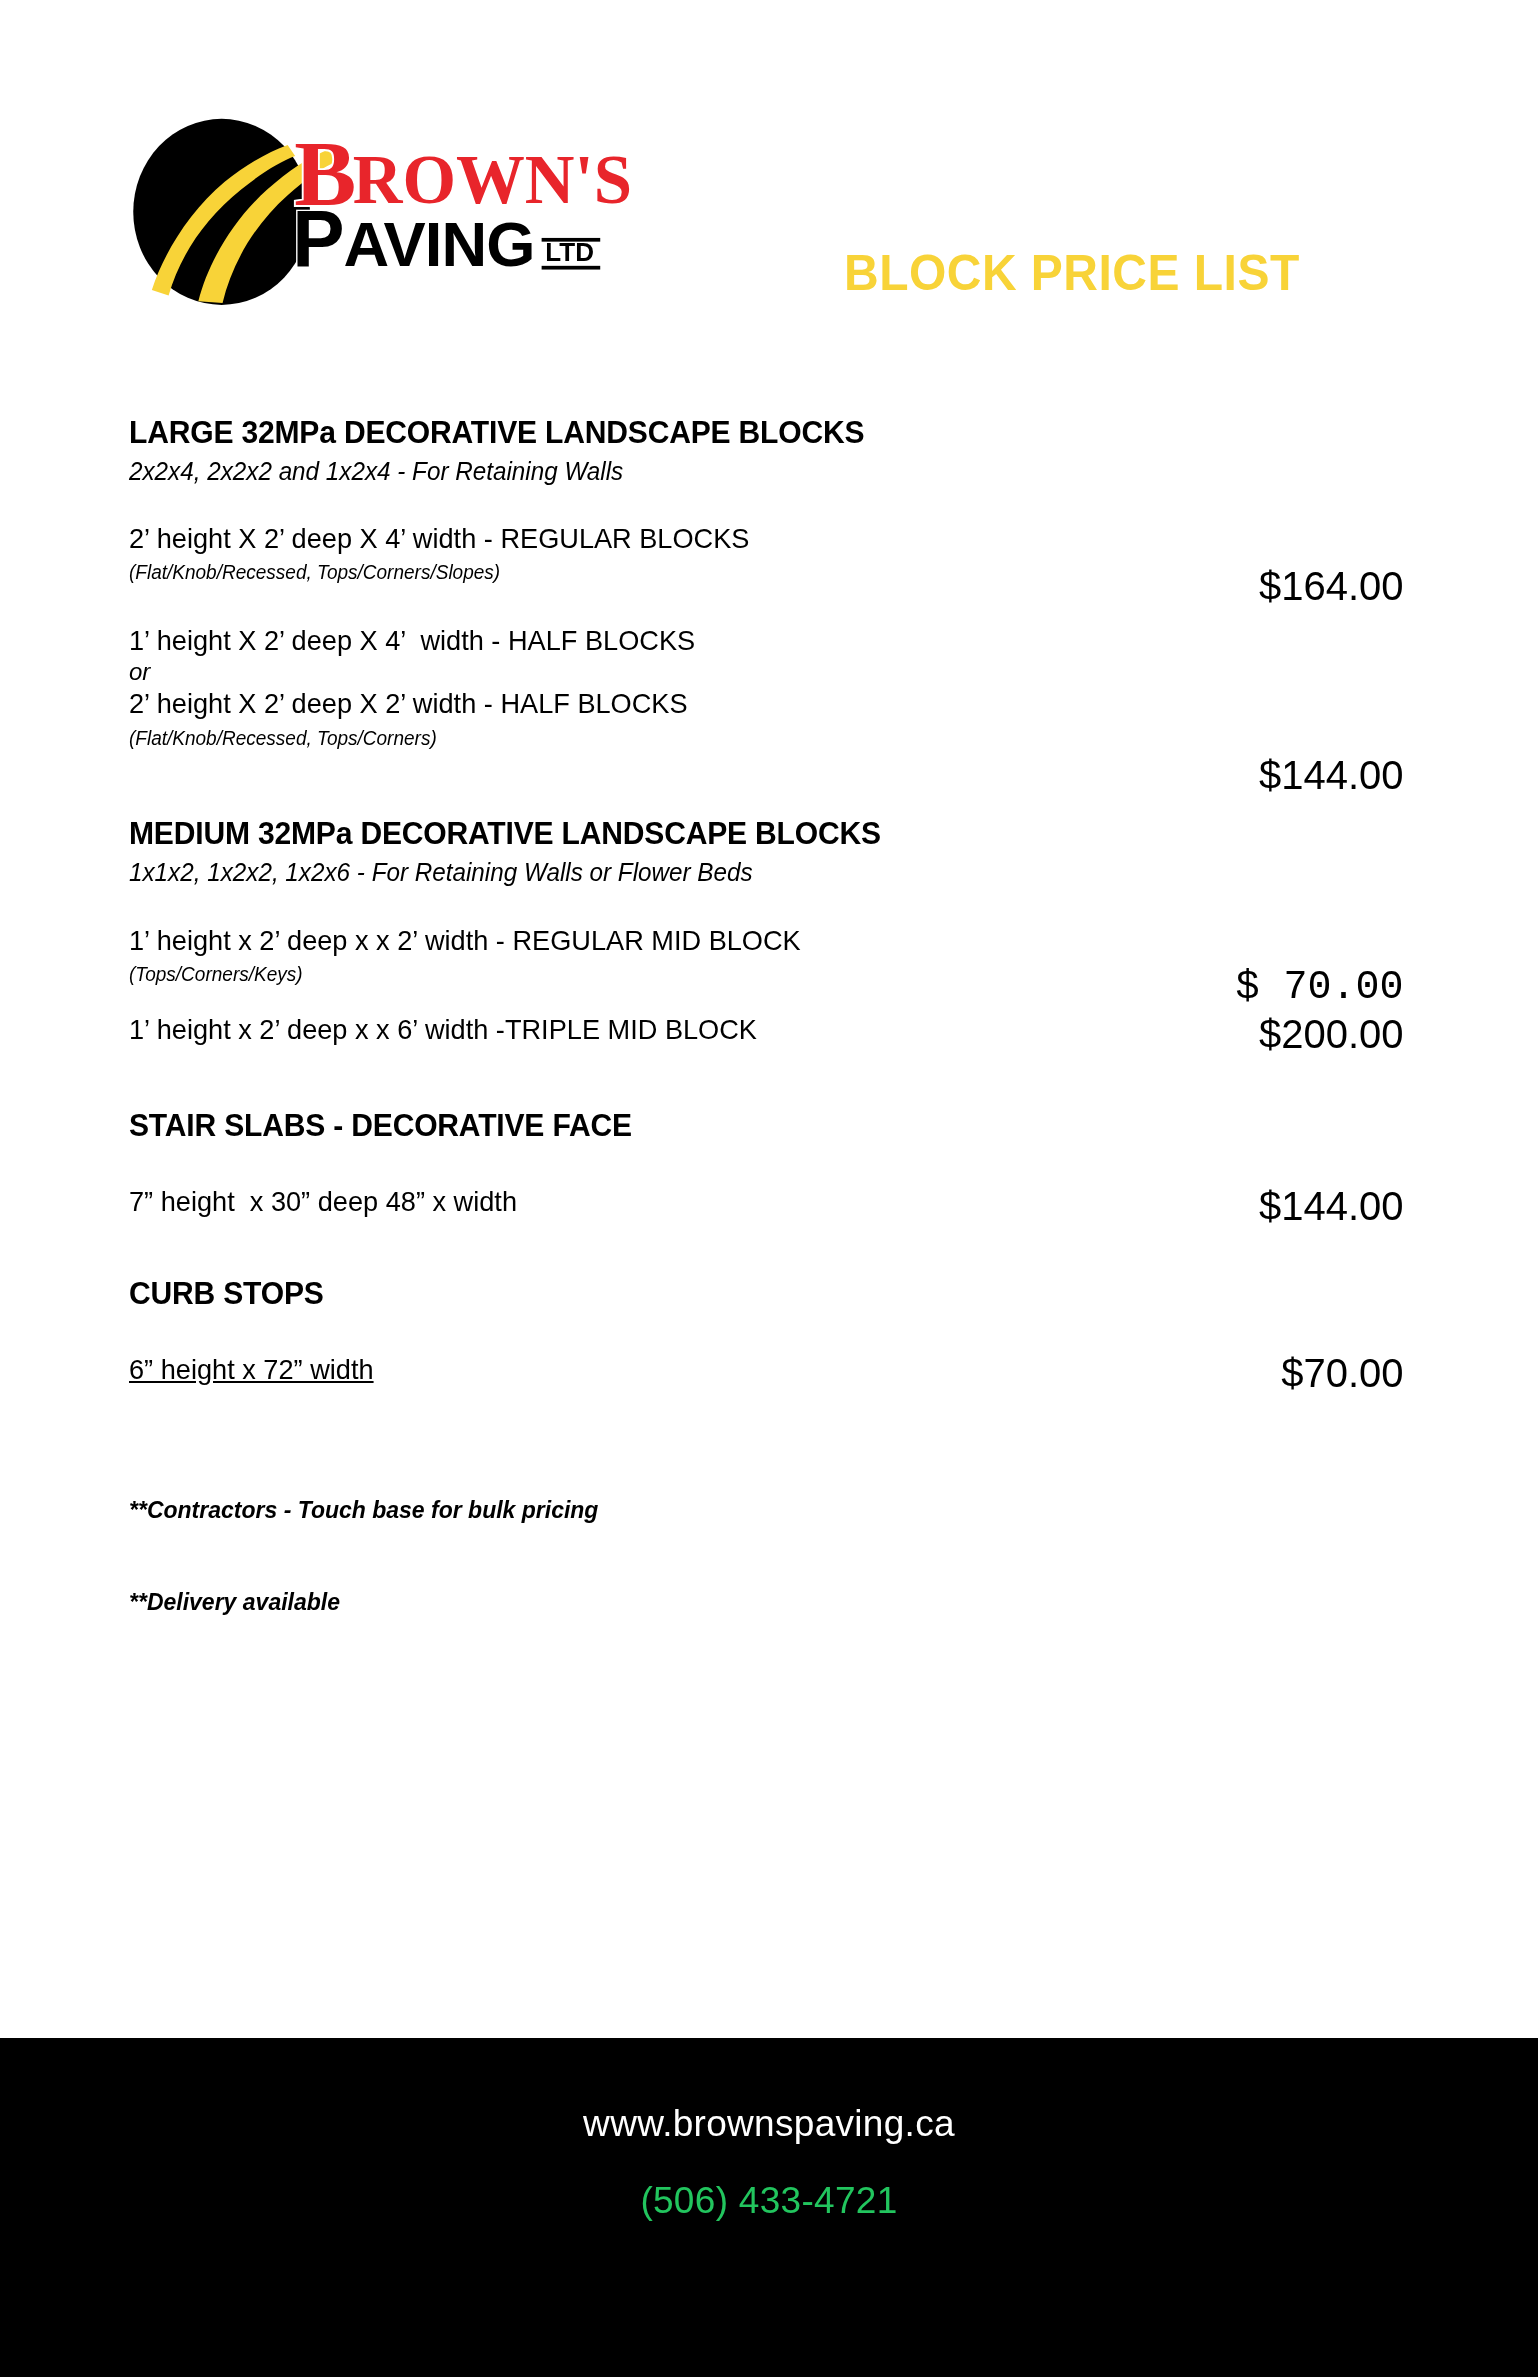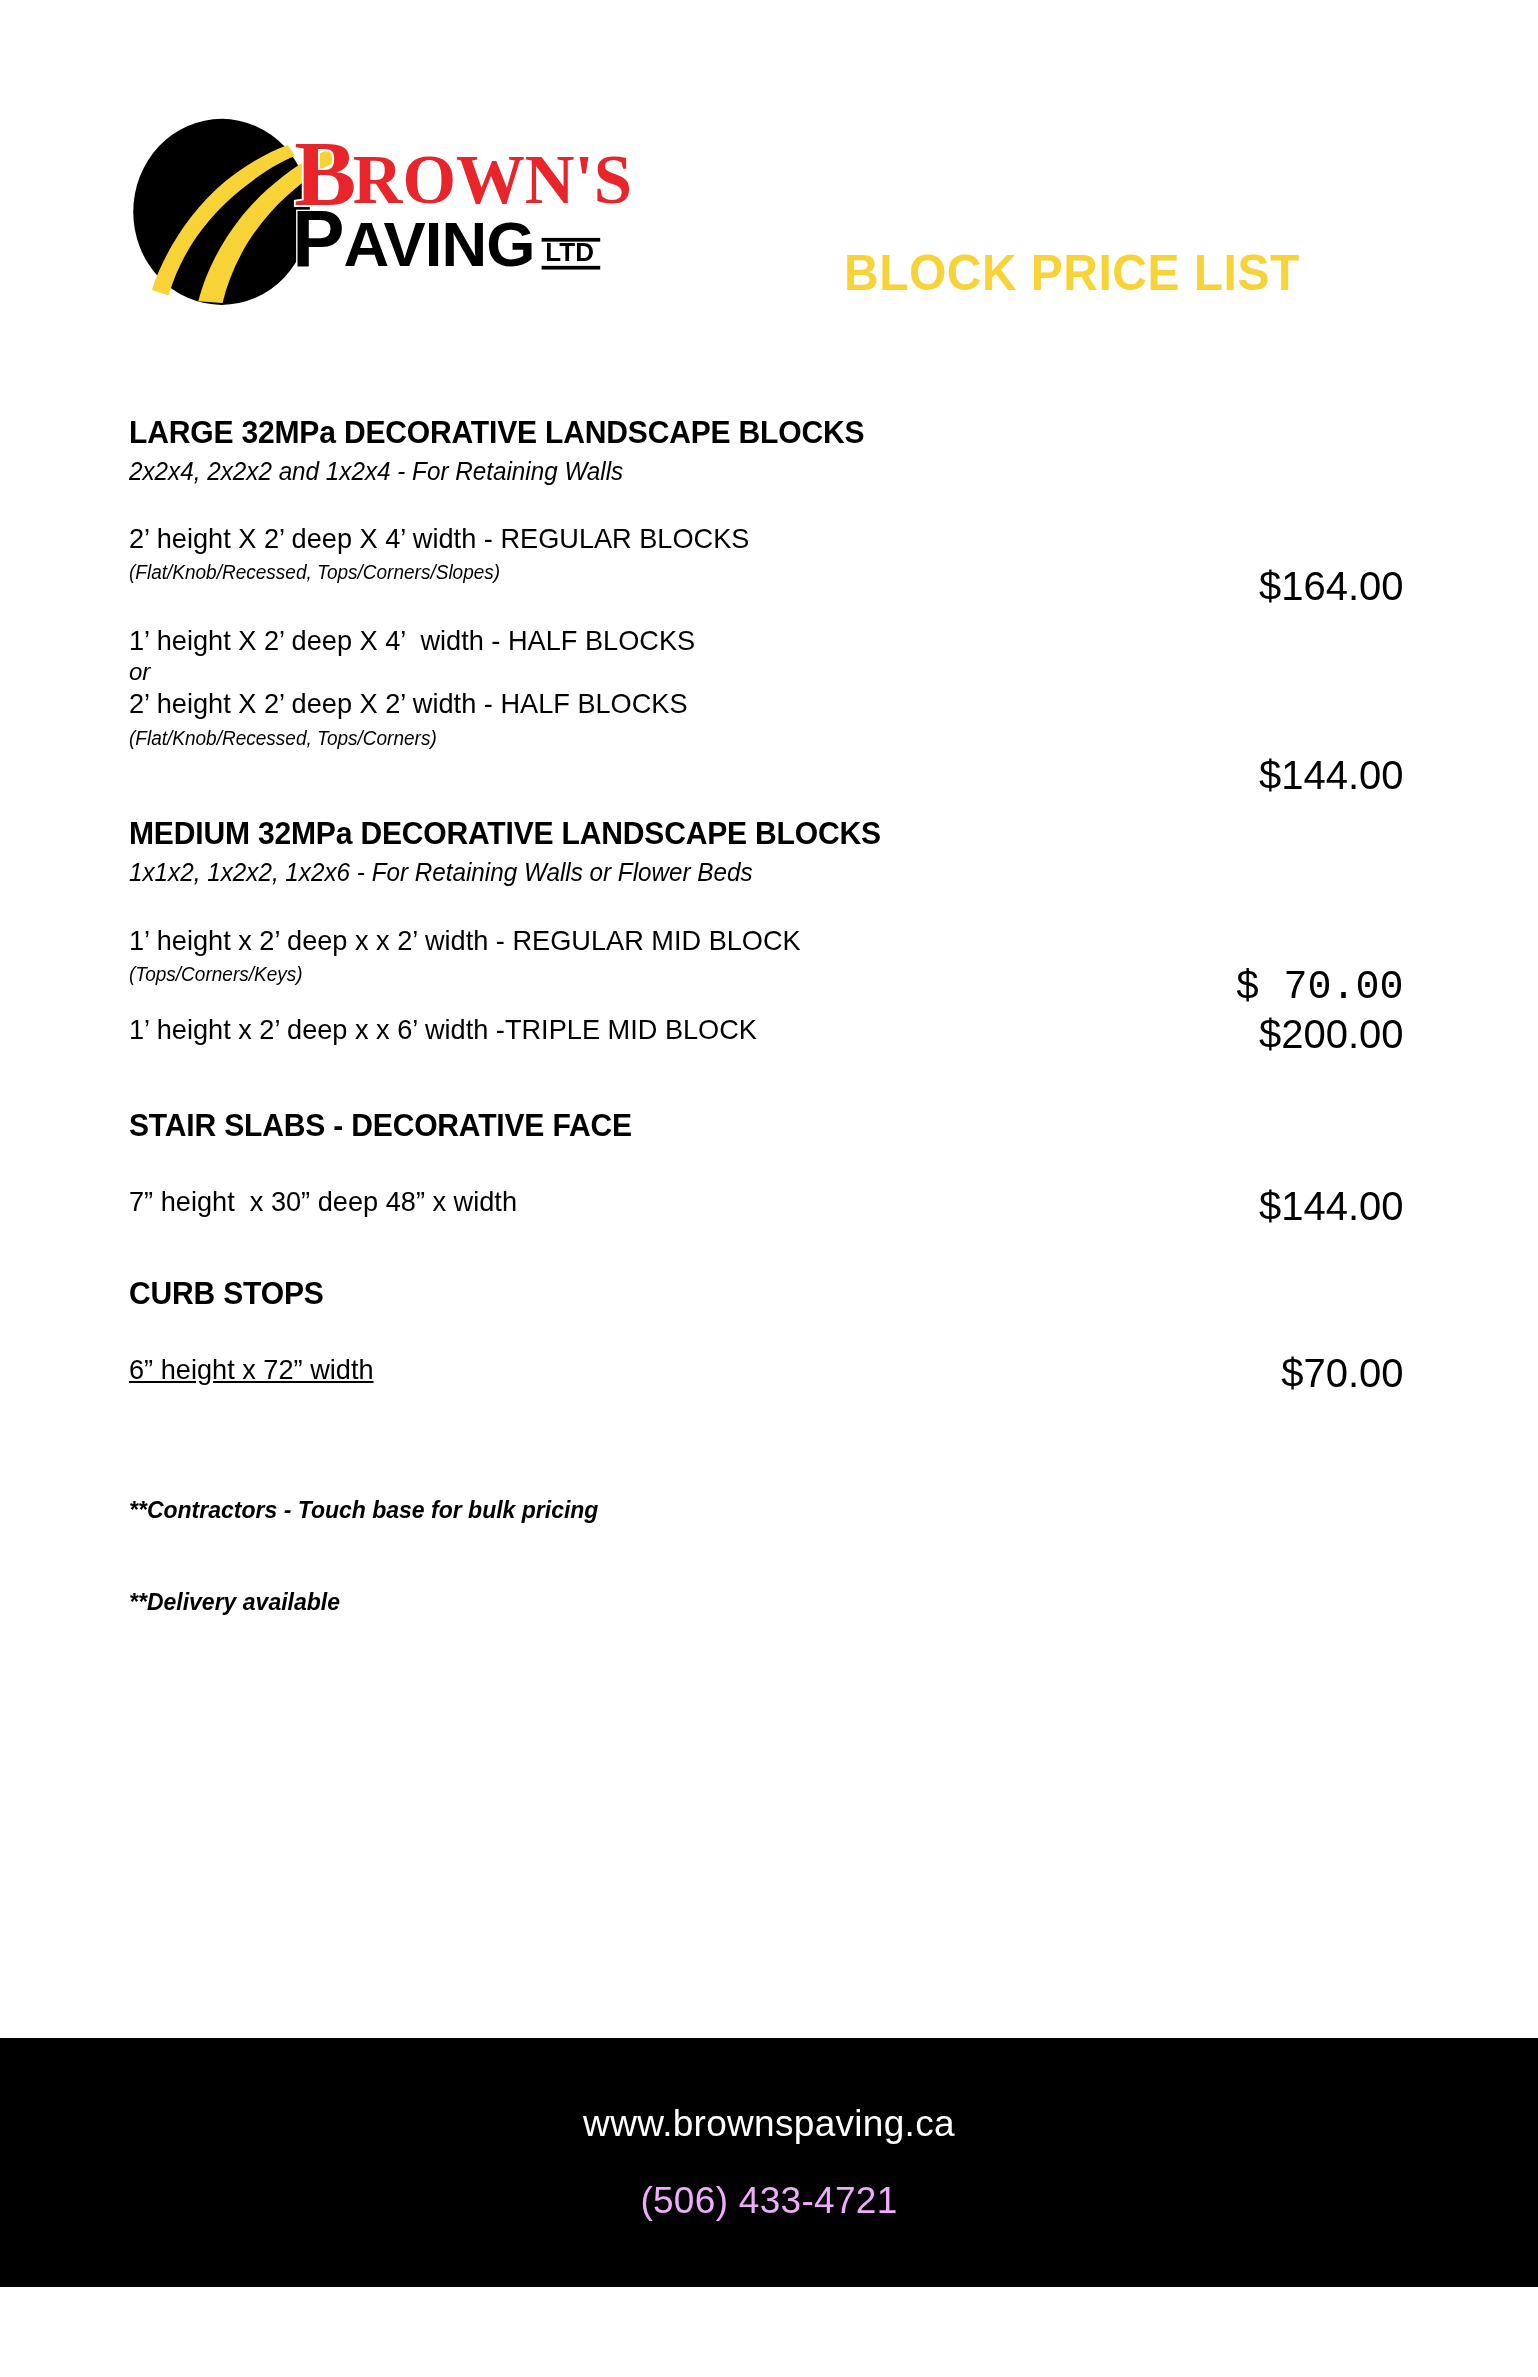--- a/index.html
+++ b/index.html
@@ -122,37 +122,37 @@
     line-height: 1.32;
     white-space: pre;
   }
 
   
   .footer {
     position: absolute;
     left: 0;
     top: 2038px;
     width: 1538px;
-    height: 249px;
+    height: 339px;
     background: #000000;
     text-align: center;
   }
   .footer-url {
     position: absolute;
     left: 0; right: 0;
     top: 65px;
     color: #ffffff;
     font-size: 37px;
     letter-spacing: 0.3px;
   }
   .footer-phone {
     position: absolute;
     left: 0; right: 0;
     top: 142px;
-    color: #f0abfc;
+    color: #22c55e;
     font-size: 37px;
     letter-spacing: 0.3px;
   }
 </style>
 </head>
 <body>
 
 <div class="header">
 
   <div class="logo">

